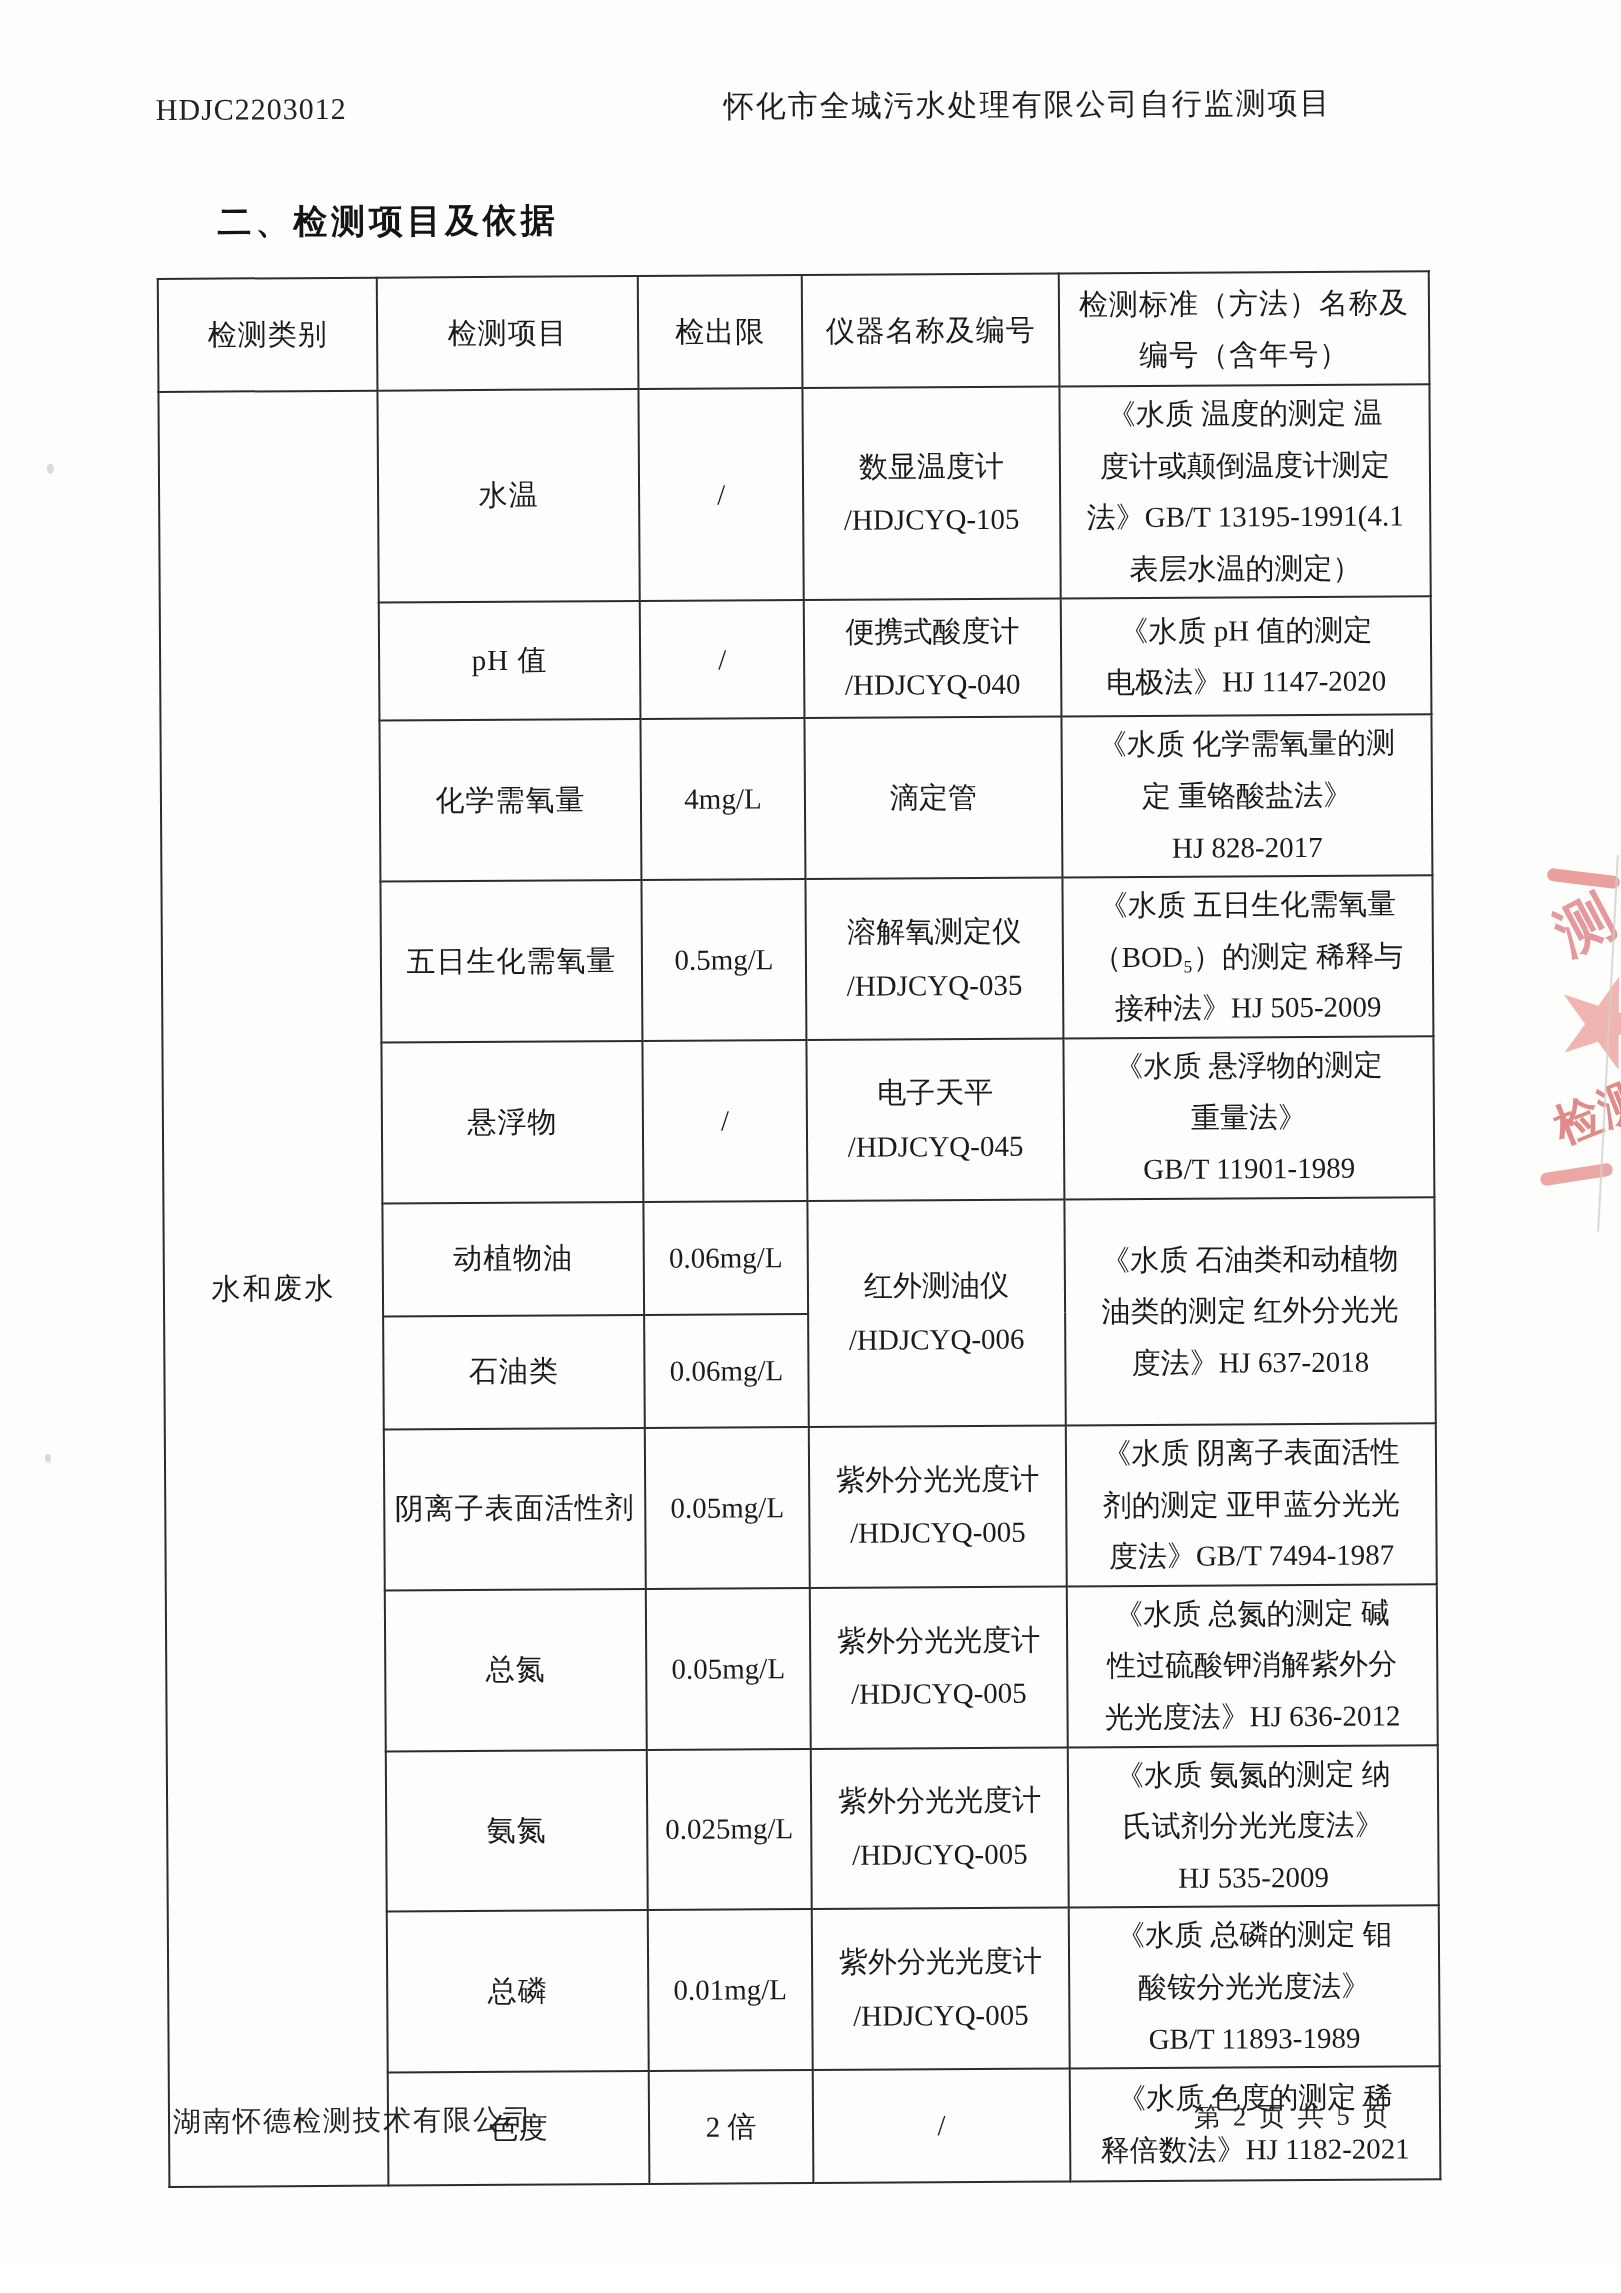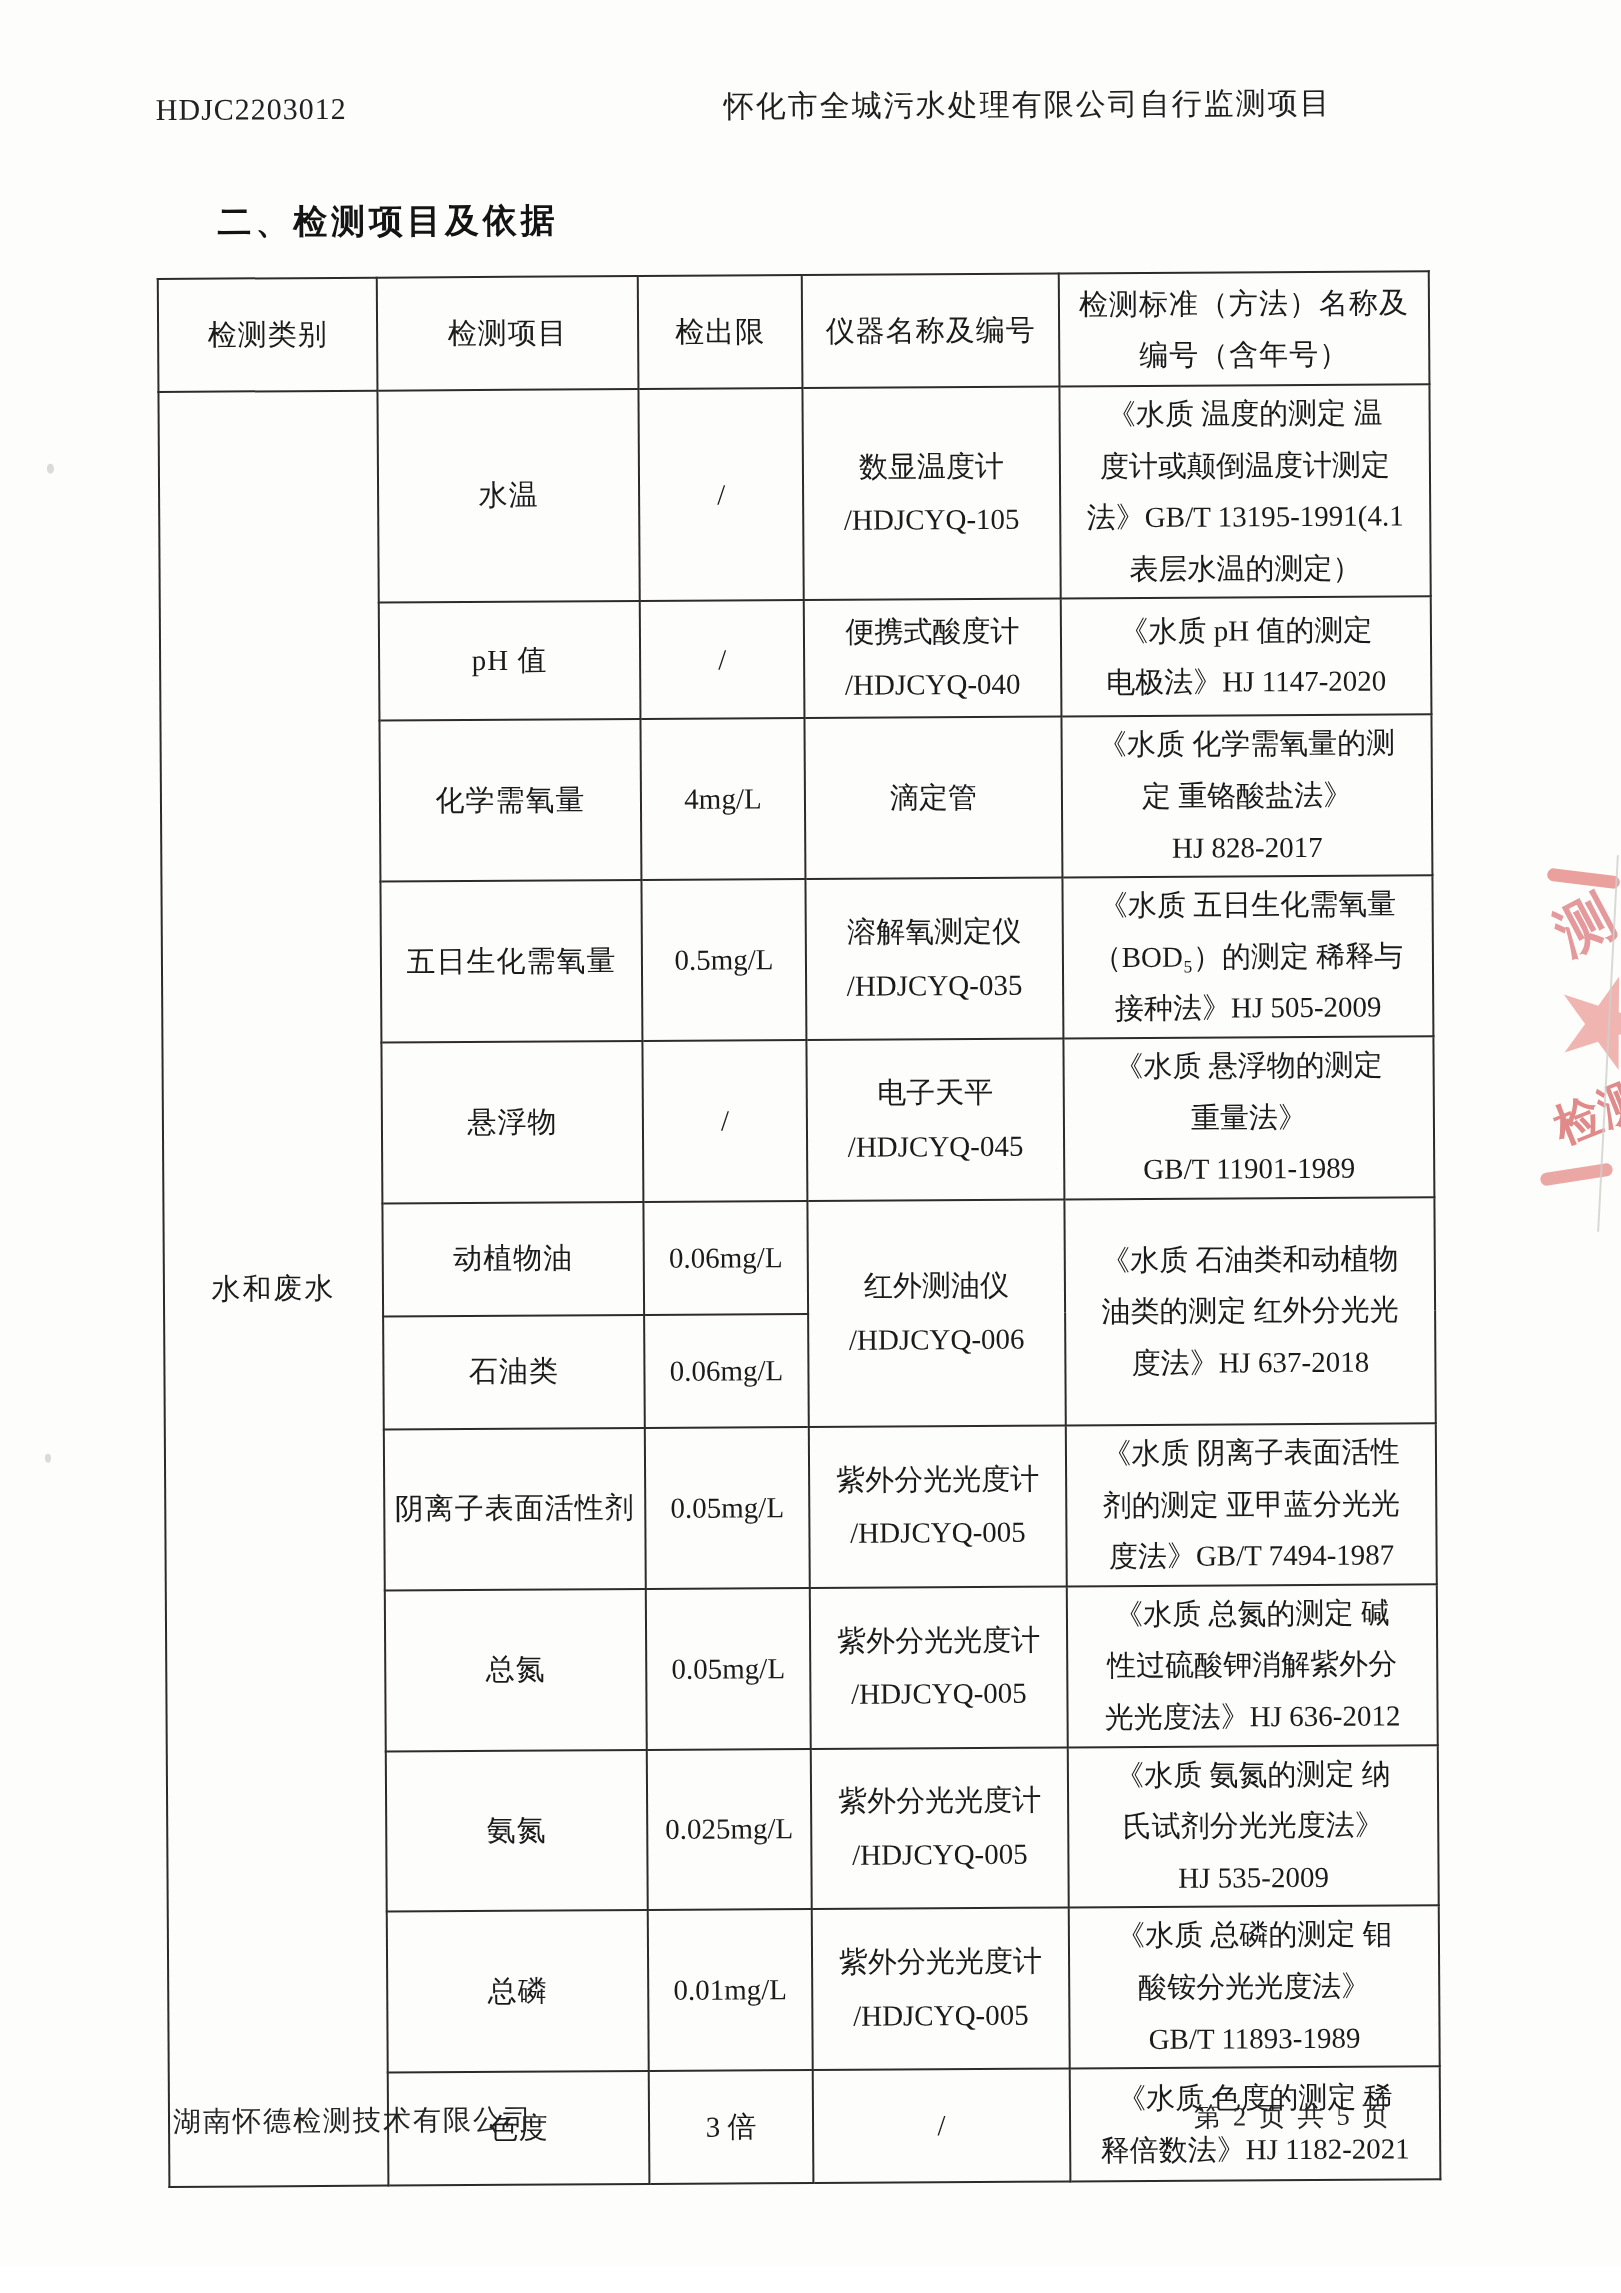--- a/index.html
+++ b/index.html
@@ -216,21 +216,21 @@
           <td class="c-item">总磷</td>
           <td class="c-limit">0.01mg/L</td>
           <td class="c-inst pre">紫外分光光度计
 /HDJCYQ-005</td>
           <td class="c-std pre">《水质 总磷的测定 钼
 酸铵分光光度法》
 GB/T 11893-1989</td>
         </tr>
         <tr class="h115">
           <td class="c-item">色度</td>
-          <td class="c-limit">3 倍</td>
+          <td class="c-limit">2 倍</td>
           <td class="c-inst pre">/</td>
           <td class="c-std pre">《水质 色度的测定 稀
 释倍数法》HJ 1182-2021</td>
         </tr>
       </tbody>
     </table>
 
     <div class="ftr-company">湖南怀德检测技术有限公司</div>
     <div class="ftr-page">第 2 页 共 5 页</div>
 

